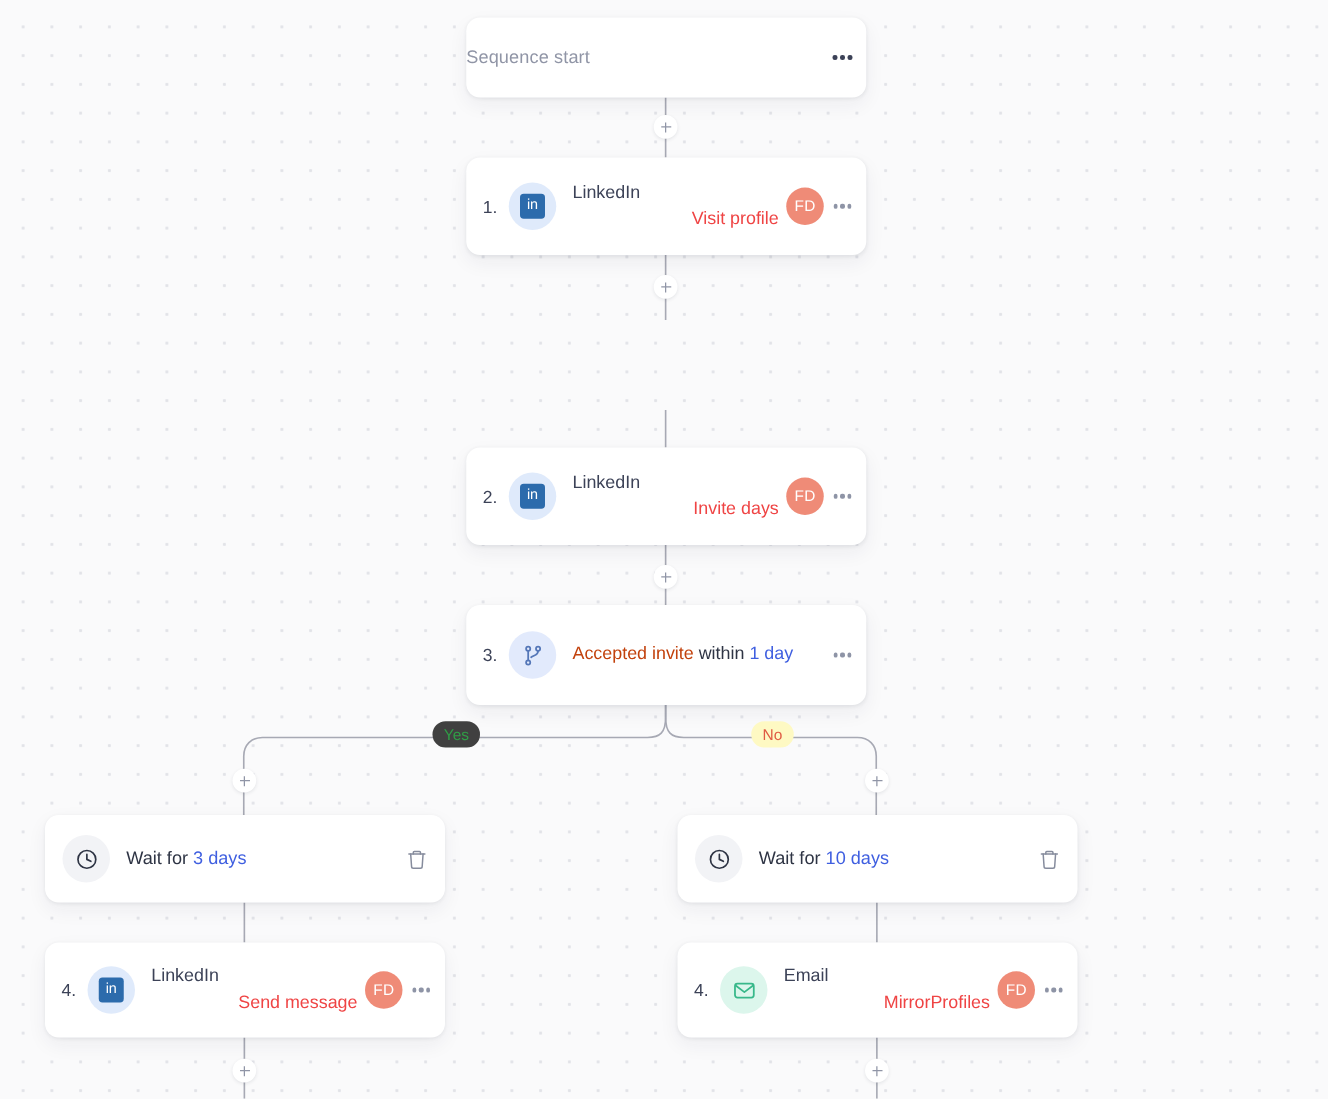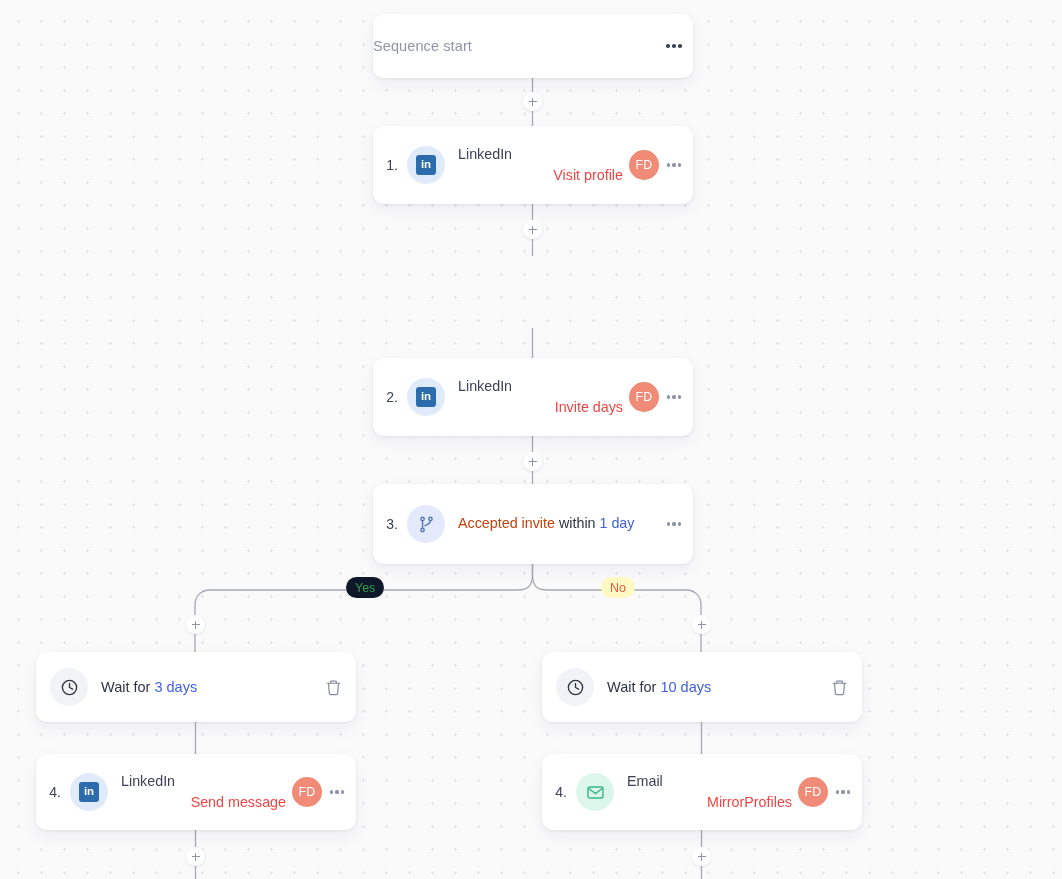--- a/index.html
+++ b/index.html
@@ -85,21 +85,21 @@
   .icon-badge.clock    { background: #f2f3f6; }
 
   .li-mark {
     width: 20px; height: 20px;
     border-radius: 3px;
     background: #2c6bac;
     display: flex;
     align-items: center;
     justify-content: center;
     font-size: 11.5px;
-    font-weight: bold;
+    font-weight: normal;
     color: #ffffff;
     line-height: 1;
     padding-bottom: 0;
   }
 
   .card-text {
     flex: 1;
     min-width: 0;
     padding-left: 13px;
     padding-right: 6px;
@@ -200,21 +200,21 @@
     position: absolute;
     height: 21px;
     padding: 0 9px;
     border-radius: 11px;
     font-size: 12.4px;
     display: flex;
     align-items: center;
     justify-content: center;
     z-index: 4;
   }
-  .pill.yes { background: #0f172a; color: #2f9e46; }
+  .pill.yes { background: #404040; color: #2f9e46; }
   .pill.no  { background: #fef9c3; color: #e05b44; }
 </style>
 </head>
 <body>
 
 <div id="canvas">
 
   <svg id="connectors" viewBox="0 0 1062 879">
 
     <line x1="532.5" y1="78" x2="532.5" y2="126"></line>

